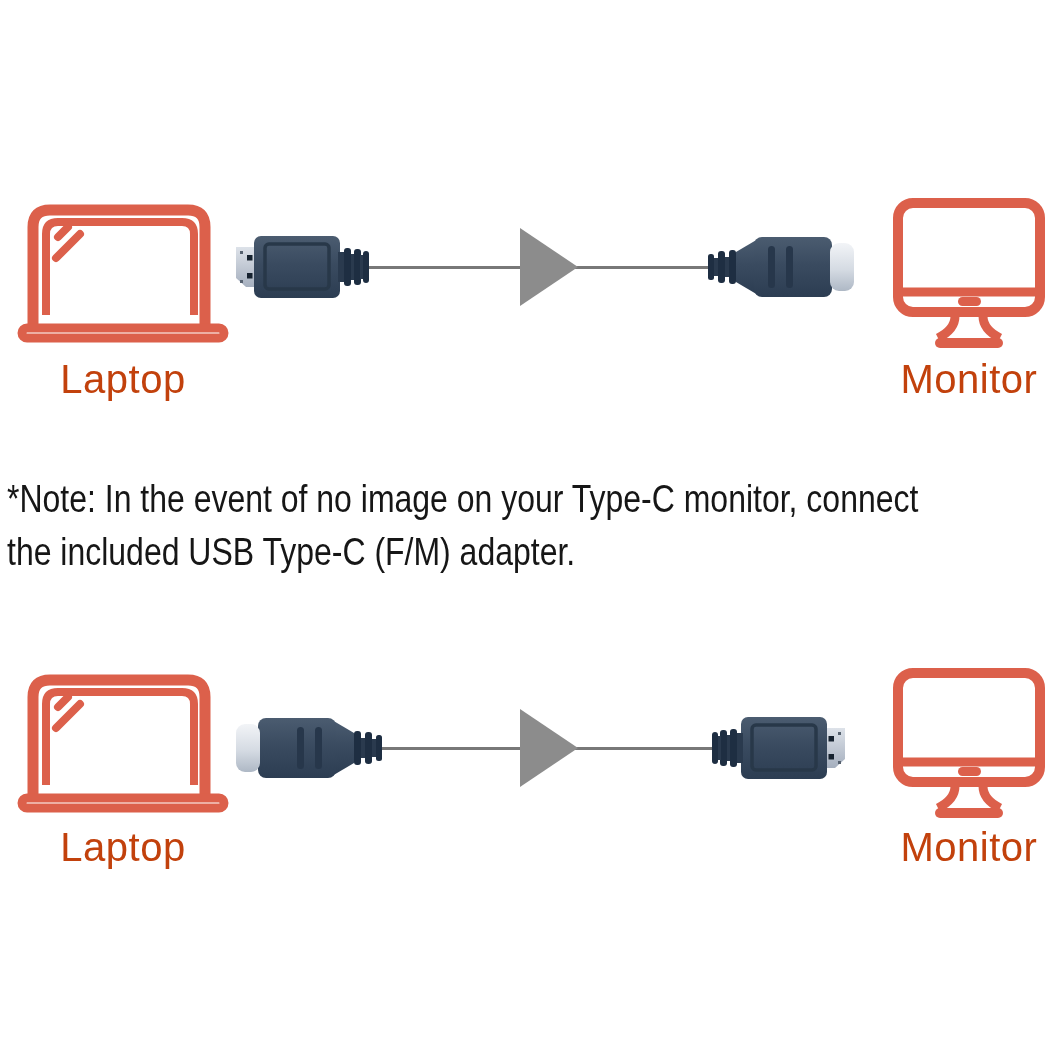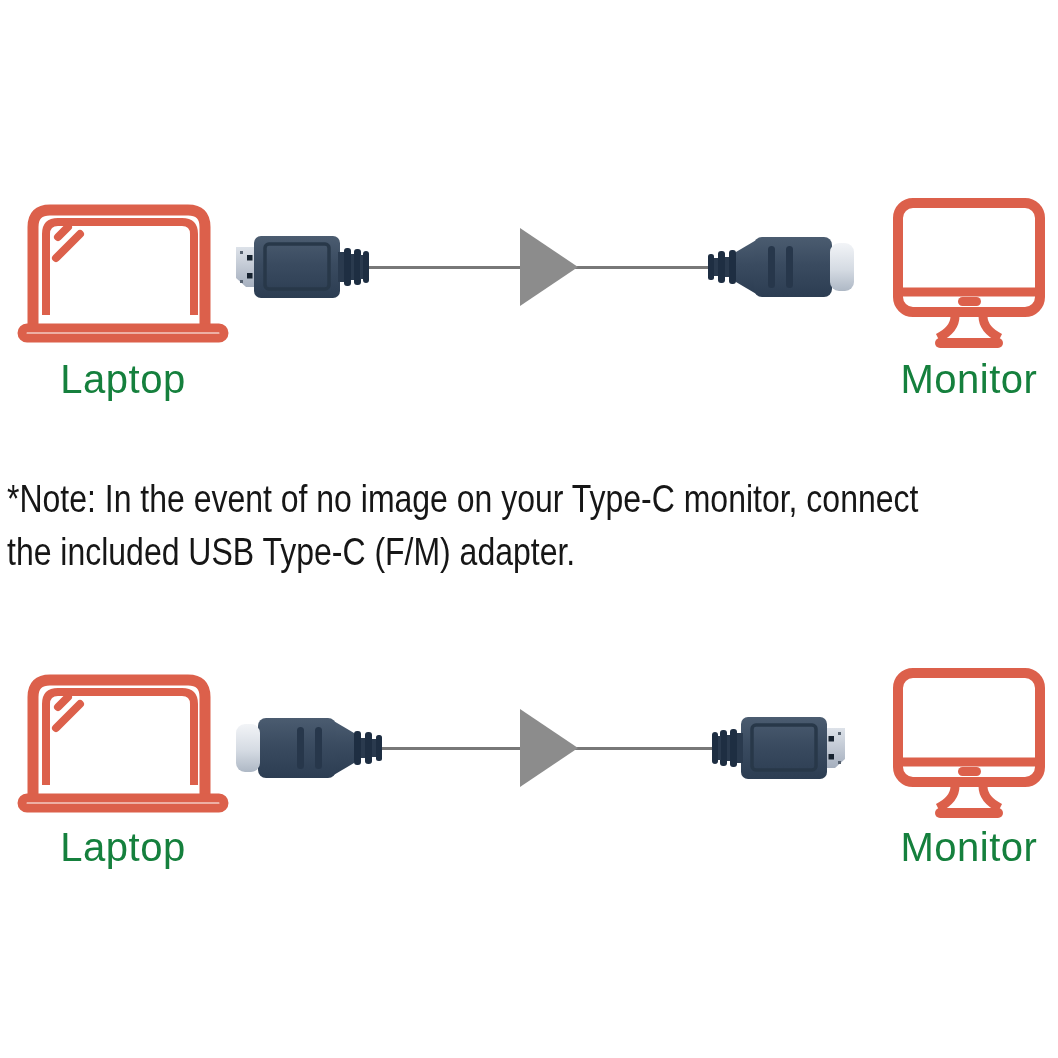--- a/index.html
+++ b/index.html
@@ -9,21 +9,21 @@
   }
   .icon-svg{position:absolute;z-index:2;}
   .mirror{transform:scaleX(-1);}
   .cable{position:absolute;height:3px;background:#787878;z-index:1;border-radius:1.5px;}
   .arrow{
     position:absolute;width:0;height:0;z-index:2;
     border-top:39px solid transparent;border-bottom:39px solid transparent;
     border-left:58px solid #8C8C8C;
   }
   .device-label{
-    position:absolute;color:#15803d;font-size:40px;line-height:46px;
+    position:absolute;color:#c2410c;font-size:40px;line-height:46px;
     text-align:center;letter-spacing:0.5px;
   }
   .note{
     position:absolute;left:7px;top:472px;color:#161616;font-size:39px;line-height:53px;
     transform:scaleX(0.82);transform-origin:left top;white-space:nowrap;z-index:3;
   }
 </style>
 </head>
 <body>
 

